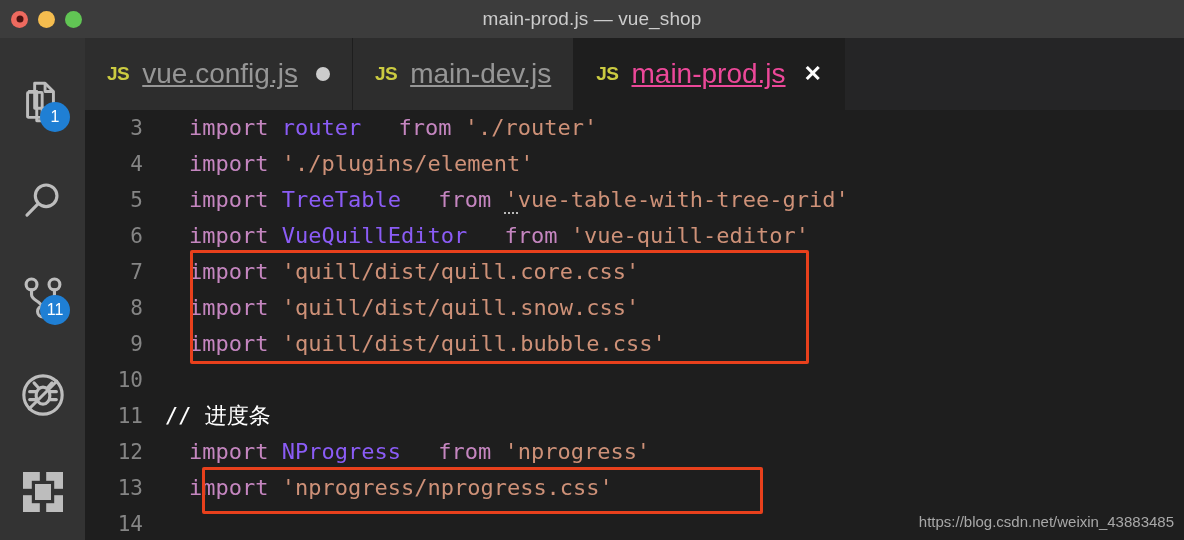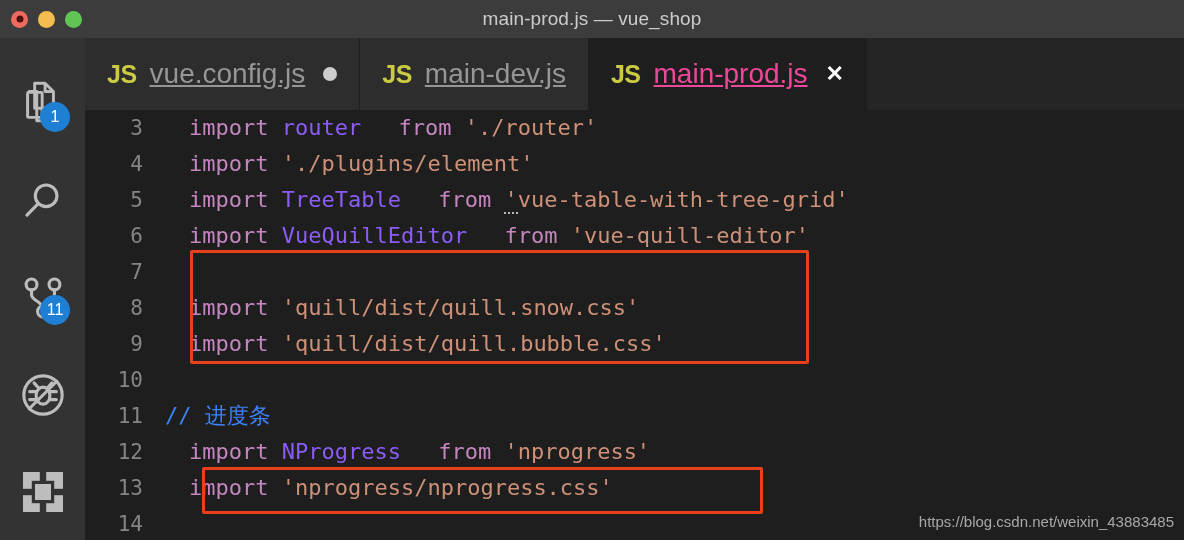--- a/index.html
+++ b/index.html
@@ -117,21 +117,21 @@
     padding: 0 22px;
     box-sizing: border-box;
     background: #2d2d2d;
     border-right: 1px solid #1e1e1e;
     position: relative;
   }
   .tab.active {
     background: #1e1e1e;
   }
   .tab-icon {
-    font-size: 25px;
+    font-size: 19px;
     font-weight: bold;
     color: #cbcb41;
     font-family: "Liberation Sans", sans-serif;
     margin-right: 13px;
     letter-spacing: -0.5px;
   }
   .tab-label {
     font-size: 28px;
     color: #969696;
     white-space: nowrap;
@@ -184,21 +184,21 @@
     text-align: right;
     padding-right: 22px;
     box-sizing: border-box;
     color: #858585;
     font-size: 21px;
   }
   .src { color: #d4d4d4; }
   .kw  { color: #c586c0; margin-left: 24px; }
   .id  { color: #8b5cf6; }
   .str { color: #ce9178; text-align: right; }
-  .cmt { color: #3b82f6; }
+  .cmt { color: #ffffff; }
   .hint {
     border-bottom: 2px dotted #b9b9b9;
   }
 
   
   .redbox {
     position: absolute;
     border: 3px solid #e8401c;
     border-radius: 2px;
     pointer-events: none;
@@ -329,21 +329,21 @@
 
     <div class="tabbar-filler"></div>
   </div>
 
   <div class="editor">
     <div class="code" id="code-lines">
         <div class="line"><span class="ln">3</span><span class="src"><span class="kw">import </span><span class="id">router</span><span class="kw"> from </span><span class="str">'./router'</span></span></div>
         <div class="line"><span class="ln">4</span><span class="src"><span class="kw">import </span><span class="str">'./plugins/element'</span></span></div>
         <div class="line"><span class="ln">5</span><span class="src"><span class="kw">import </span><span class="id">TreeTable</span><span class="kw"> from </span><span class="str hint">'</span><span class="str">vue-table-with-tree-grid'</span></span></div>
         <div class="line"><span class="ln">6</span><span class="src"><span class="kw">import </span><span class="id">VueQuillEditor</span><span class="kw"> from </span><span class="str">'vue-quill-editor'</span></span></div>
-        <div class="line"><span class="ln">7</span></div>
+        <div class="line"><span class="ln">7</span><span class="src"><span class="kw">import </span><span class="str">'quill/dist/quill.core.css'</span></span></div>
         <div class="line"><span class="ln">8</span><span class="src"><span class="kw">import </span><span class="str">'quill/dist/quill.snow.css'</span></span></div>
         <div class="line"><span class="ln">9</span><span class="src"><span class="kw">import </span><span class="str">'quill/dist/quill.bubble.css'</span></span></div>
         <div class="line"><span class="ln">10</span><span class="src"></span></div>
         <div class="line"><span class="ln">11</span><span class="src"><span class="cmt">// 进度条</span></span></div>
         <div class="line"><span class="ln">12</span><span class="src"><span class="kw">import </span><span class="id">NProgress</span><span class="kw"> from </span><span class="str">'nprogress'</span></span></div>
         <div class="line"><span class="ln">13</span><span class="src"><span class="kw">import </span><span class="str">'nprogress/nprogress.css'</span></span></div>
         <div class="line"><span class="ln">14</span><span class="src"></span></div>
       </div>
 
     <div class="redbox" id="redbox-imports"></div>

